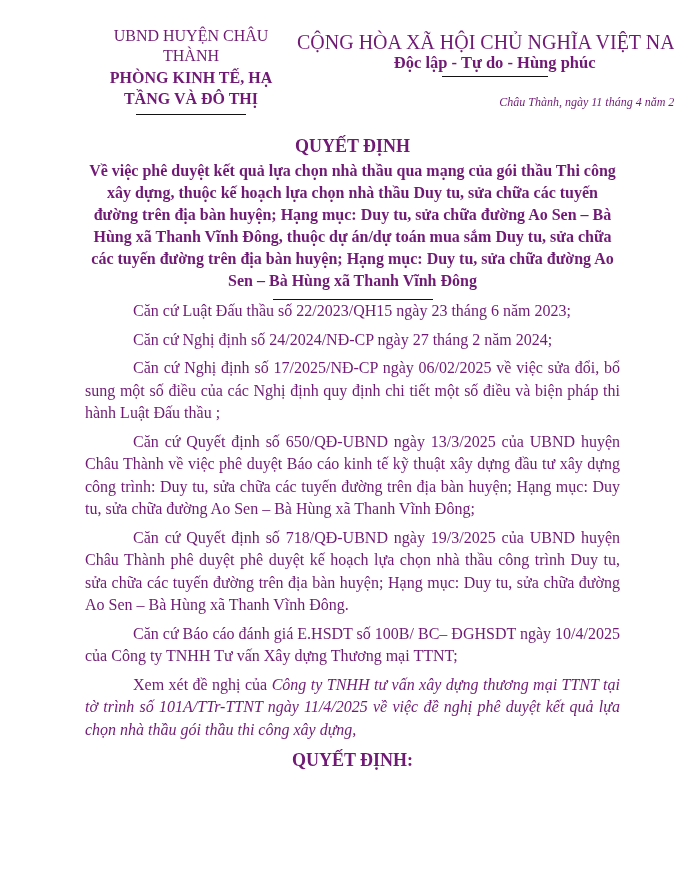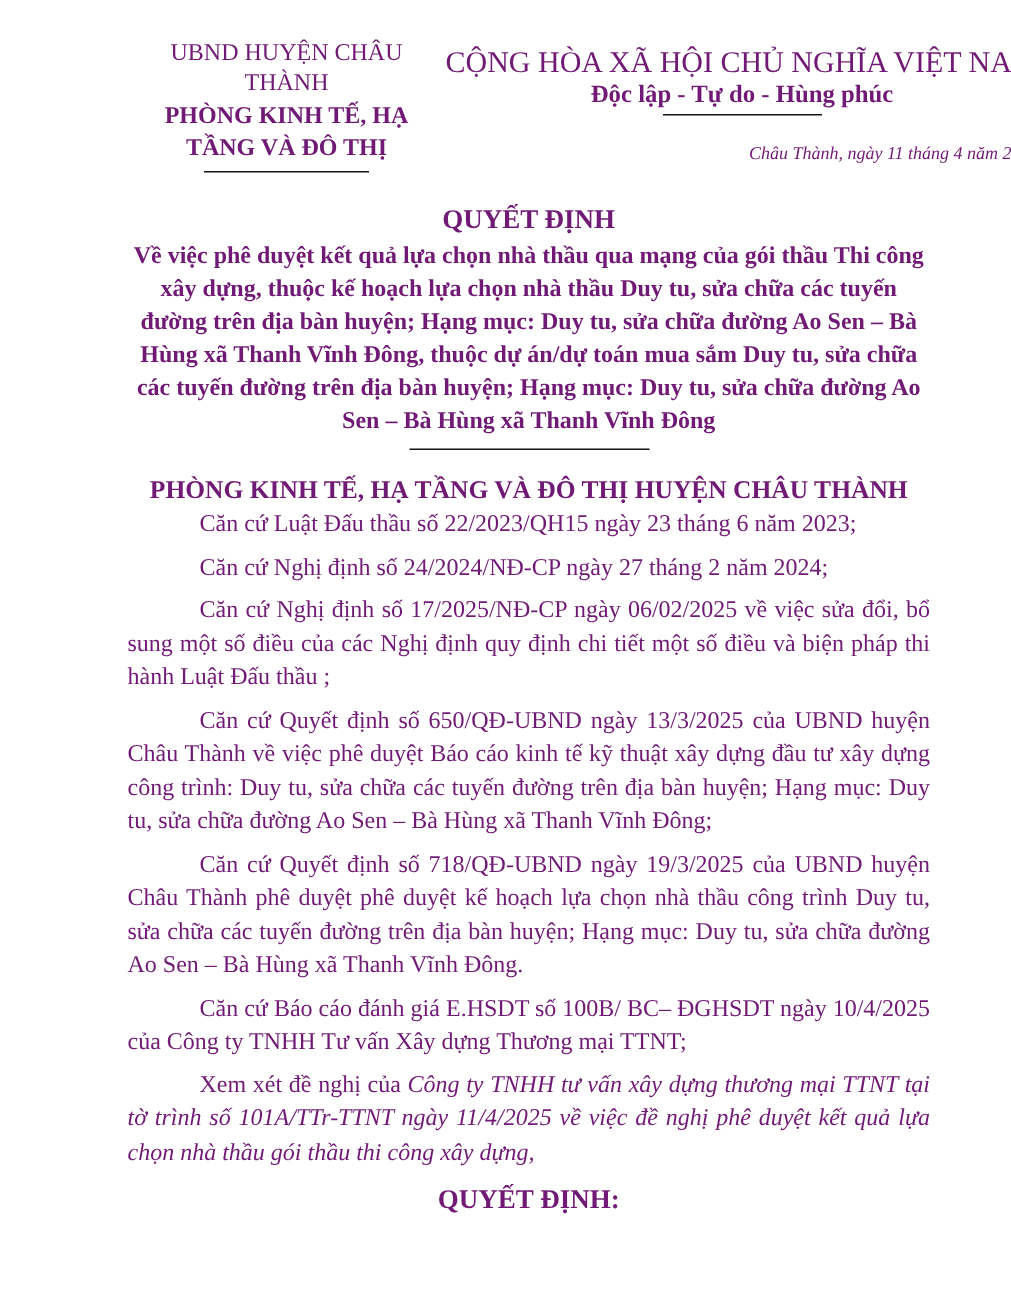--- a/index.html
+++ b/index.html
@@ -147,21 +147,20 @@
     </div>
   </div>
 
 
   <div class="title-heading">QUYẾT ĐỊNH</div>
 
   <div class="title-subject">Về việc phê duyệt kết quả lựa chọn nhà thầu qua mạng của gói thầu Thi công xây dựng, thuộc kế hoạch lựa chọn nhà thầu Duy tu, sửa chữa các tuyến đường trên địa bàn huyện; Hạng mục: Duy tu, sửa chữa đường Ao Sen – Bà Hùng xã Thanh Vĩnh Đông, thuộc dự án/dự toán mua sắm Duy tu, sửa chữa các tuyến đường trên địa bàn huyện; Hạng mục: Duy tu, sửa chữa đường Ao Sen – Bà Hùng xã Thanh Vĩnh Đông</div>
 
   <div class="rule-title"></div>
 
-  <div class="authority-heading">PHÒNG KINH TẾ, HẠ TẦNG VÀ ĐÔ THỊ HUYỆN CHÂU THÀNH</div>
 
   <div class="body-text">
     <p class="para">Căn cứ Luật Đấu thầu số 22/2023/QH15 ngày 23 tháng 6 năm 2023;</p>
     <p class="para">Căn cứ Nghị định số 24/2024/NĐ-CP ngày 27 tháng 2 năm 2024;</p>
     <p class="para">Căn cứ Nghị định số 17/2025/NĐ-CP ngày 06/02/2025 về việc sửa đổi, bổ sung một số điều của các Nghị định quy định chi tiết một số điều và biện pháp thi hành Luật Đấu thầu ;</p>
     <p class="para">Căn cứ Quyết định số 650/QĐ-UBND ngày 13/3/2025 của UBND huyện Châu Thành về việc phê duyệt Báo cáo kinh tế kỹ thuật xây dựng đầu tư xây dựng công trình: Duy tu, sửa chữa các tuyến đường trên địa bàn huyện; Hạng mục: Duy tu, sửa chữa đường Ao Sen – Bà Hùng xã Thanh Vĩnh Đông;</p>
     <p class="para">Căn cứ Quyết định số 718/QĐ-UBND ngày 19/3/2025 của UBND huyện Châu Thành phê duyệt phê duyệt kế hoạch lựa chọn nhà thầu công trình Duy tu, sửa chữa các tuyến đường trên địa bàn huyện; Hạng mục: Duy tu, sửa chữa đường Ao Sen – Bà Hùng xã Thanh Vĩnh Đông.</p>
     <p class="para">Căn cứ Báo cáo đánh giá E.HSDT số 100B/ BC– ĐGHSDT ngày 10/4/2025 của Công ty TNHH Tư vấn Xây dựng Thương mại TTNT;</p>
     <p class="para"><span>Xem xét đề nghị của </span><span class="emphasis">Công ty TNHH tư vấn xây dựng thương mại TTNT tại tờ trình số 101A/TTr-TTNT ngày 11/4/2025 về việc đề nghị phê duyệt kết quả lựa chọn nhà thầu gói thầu thi công xây dựng,</span></p>
   </div>

